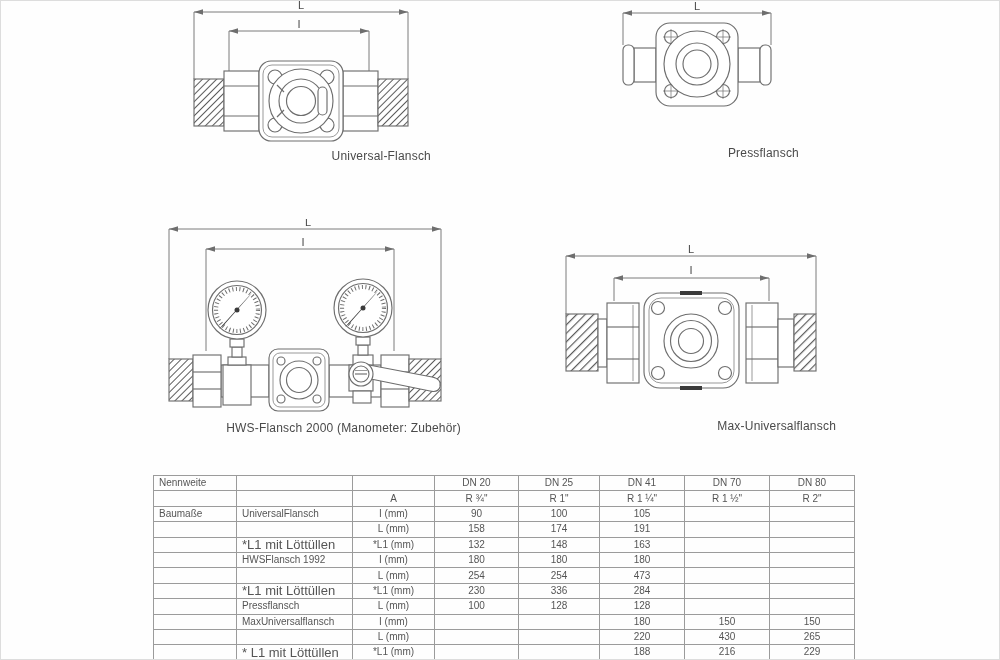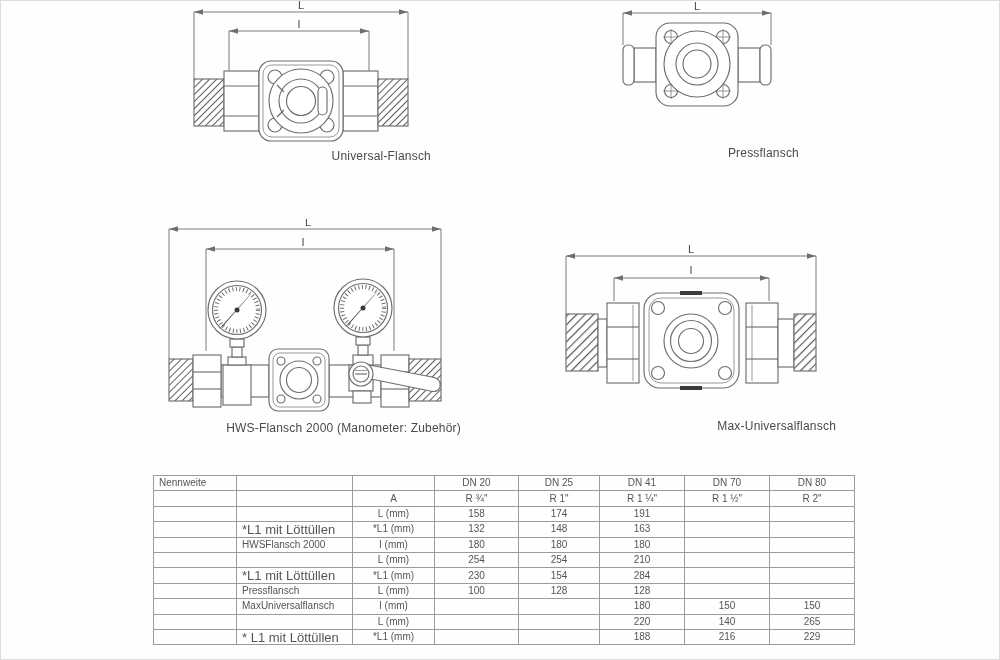--- a/index.html
+++ b/index.html
@@ -331,20 +331,30 @@
           <td class="c0"></td>
           <td class="c1"></td>
           <td class="c2">A</td>
           <td class="c3">R ¾"</td>
           <td class="c4">R 1"</td>
           <td class="c5">R 1 ¼"</td>
           <td class="c6">R 1 ½"</td>
           <td class="c7">R 2"</td>
         </tr>
         <tr>
+          <td class="c0">Baumaße</td>
+          <td class="c1">UniversalFlansch</td>
+          <td class="c2">I (mm)</td>
+          <td class="c3">90</td>
+          <td class="c4">100</td>
+          <td class="c5">105</td>
+          <td class="c6"></td>
+          <td class="c7"></td>
+        </tr>
+        <tr>
           <td class="c0"></td>
           <td class="c1"></td>
           <td class="c2">L (mm)</td>
           <td class="c3">158</td>
           <td class="c4">174</td>
           <td class="c5">191</td>
           <td class="c6"></td>
           <td class="c7"></td>
         </tr>
         <tr>
@@ -352,44 +362,44 @@
           <td class="c1 small">*L1 mit Löttüllen</td>
           <td class="c2">*L1 (mm)</td>
           <td class="c3">132</td>
           <td class="c4">148</td>
           <td class="c5">163</td>
           <td class="c6"></td>
           <td class="c7"></td>
         </tr>
         <tr>
           <td class="c0"></td>
-          <td class="c1">HWSFlansch 2000</td>
+          <td class="c1">HWSFlansch 1992</td>
           <td class="c2">I (mm)</td>
           <td class="c3">180</td>
           <td class="c4">180</td>
           <td class="c5">180</td>
           <td class="c6"></td>
           <td class="c7"></td>
         </tr>
         <tr>
           <td class="c0"></td>
           <td class="c1"></td>
           <td class="c2">L (mm)</td>
           <td class="c3">254</td>
           <td class="c4">254</td>
-          <td class="c5">210</td>
+          <td class="c5">473</td>
           <td class="c6"></td>
           <td class="c7"></td>
         </tr>
         <tr>
           <td class="c0"></td>
           <td class="c1 small">*L1 mit Löttüllen</td>
           <td class="c2">*L1 (mm)</td>
           <td class="c3">230</td>
-          <td class="c4">154</td>
+          <td class="c4">336</td>
           <td class="c5">284</td>
           <td class="c6"></td>
           <td class="c7"></td>
         </tr>
         <tr>
           <td class="c0"></td>
           <td class="c1">Pressflansch</td>
           <td class="c2">L (mm)</td>
           <td class="c3">100</td>
           <td class="c4">128</td>
@@ -407,21 +417,21 @@
           <td class="c6">150</td>
           <td class="c7">150</td>
         </tr>
         <tr>
           <td class="c0"></td>
           <td class="c1"></td>
           <td class="c2">L (mm)</td>
           <td class="c3"></td>
           <td class="c4"></td>
           <td class="c5">220</td>
-          <td class="c6">140</td>
+          <td class="c6">430</td>
           <td class="c7">265</td>
         </tr>
         <tr>
           <td class="c0"></td>
           <td class="c1 small">* L1 mit Löttüllen</td>
           <td class="c2">*L1 (mm)</td>
           <td class="c3"></td>
           <td class="c4"></td>
           <td class="c5">188</td>
           <td class="c6">216</td>

